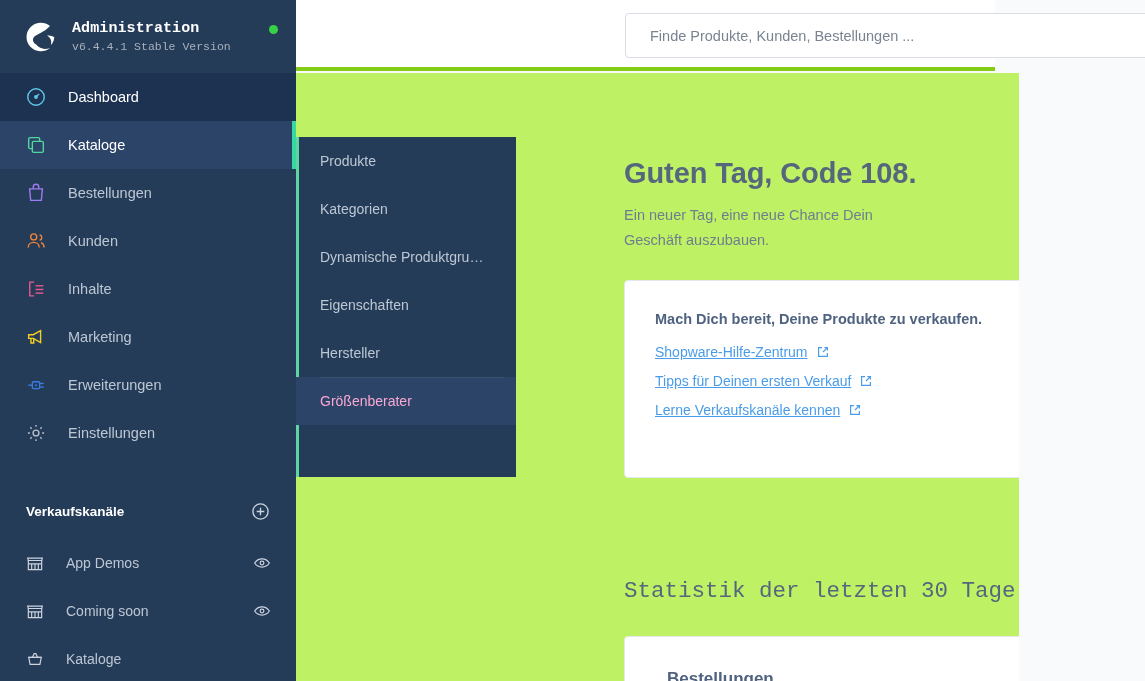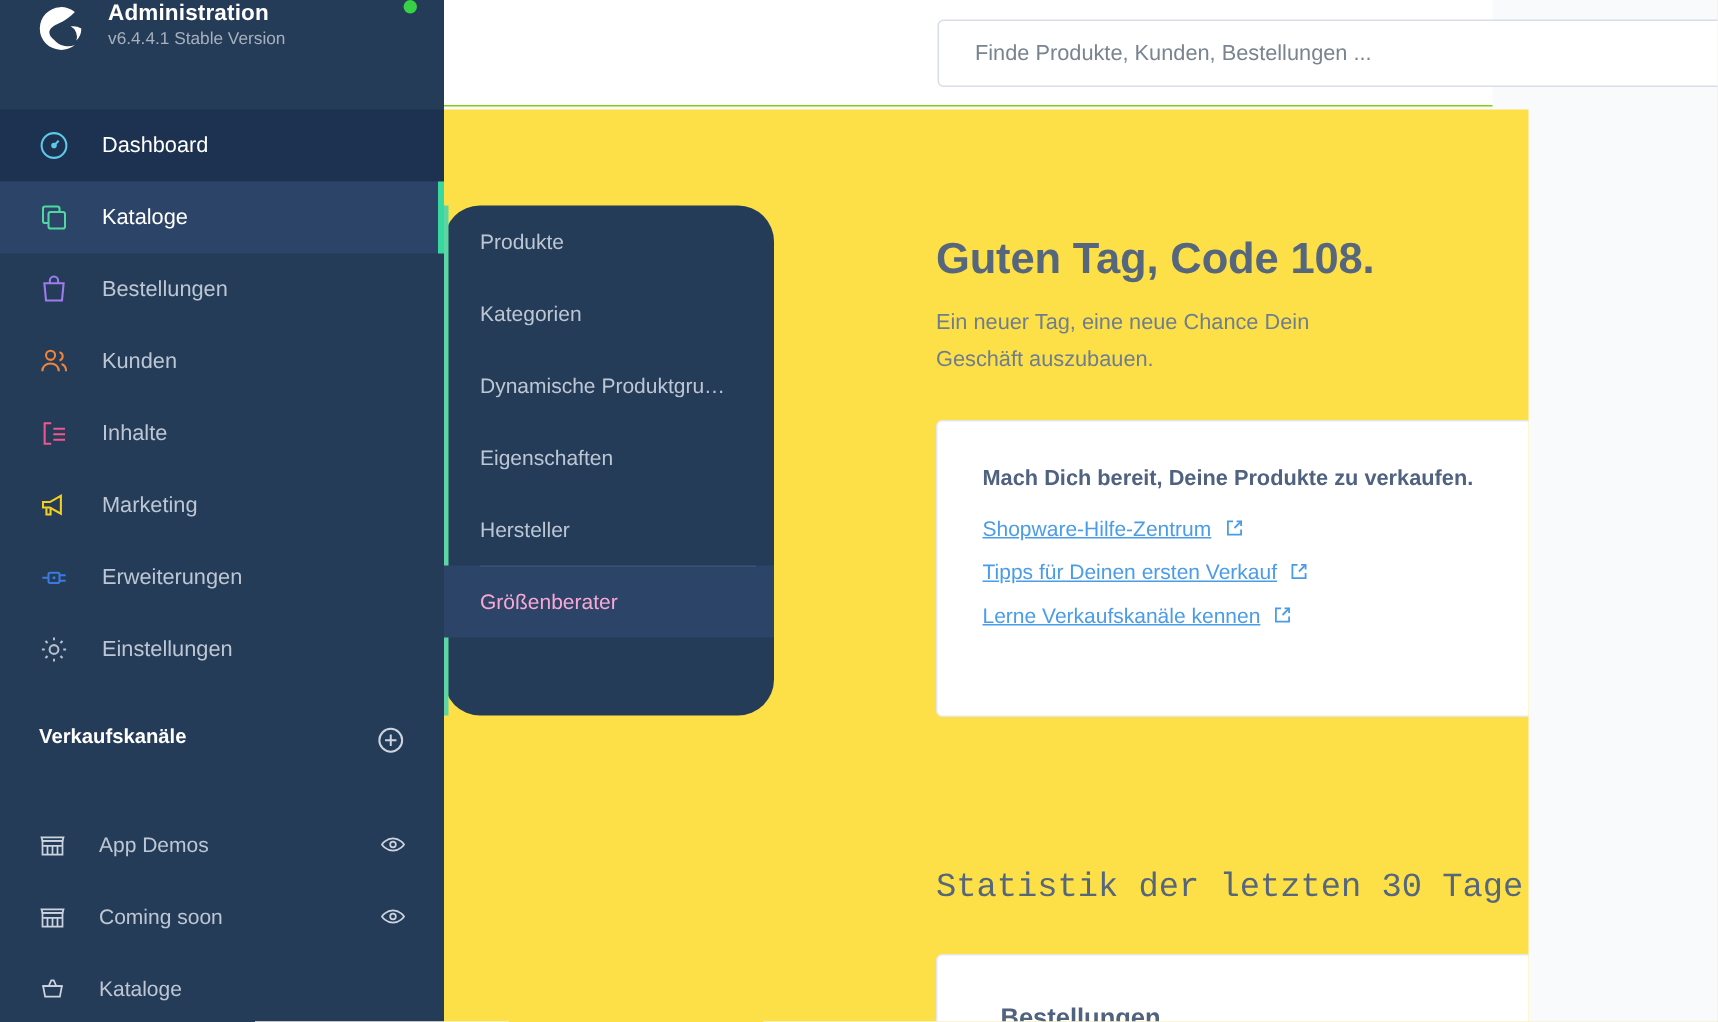--- a/index.html
+++ b/index.html
@@ -20,21 +20,21 @@
   }
 
   
   .top-header {
     position: absolute;
     left: 296px;
     top: 0;
     width: 699px;
     height: 71px;
     background: #ffffff;
-    border-bottom: 1px solid #84cc16;
+    border-bottom: 4px solid #84cc16;
   }
   .search-wrap {
     position: absolute;
     left: 329px;
     top: 13px;
     width: 560px;
     height: 45px;
   }
   .search-input {
     width: 100%;
@@ -58,21 +58,23 @@
     width: 296px;
     height: 681px;
     background: #253c58;
     z-index: 5;
   }
 
   .brand {
     position: relative;
     height: 73px;
     display: flex;
+    align-items: center;
     padding: 0 18px 0 20px;
+    font-family: Liberation Mono, monospace;
   }
   .brand-logo {
     width: 38px;
     height: 38px;
     flex: 0 0 38px;
     margin-right: 14px;
     display: flex;
     align-items: center;
     justify-content: center;
   }
@@ -131,21 +133,21 @@
     right: 0;
     top: 0;
     bottom: 0;
     width: 4px;
     background: #37d9a0;
   }
 
   .section-header {
     height: 56px;
     display: flex;
-    align-items: flex-start;
+    align-items: center;
     padding: 0 26px 0 26px;
     margin-top: 26px;
   }
   .section-title {
     flex: 1 1 auto;
     font-size: 13.5px;
     font-weight: bold;
     color: #ffffff;
   }
   .section-action {
@@ -192,21 +194,20 @@
 
   
   .flyout {
     position: absolute;
     left: 296px;
     top: 137px;
     width: 220px;
     height: 340px;
     background: #253c58;
     z-index: 6;
-    border-radius: 24px;
   }
   .flyout::before {
     content: "";
     position: absolute;
     left: 0;
     top: 0;
     bottom: 0;
     width: 3px;
     background: #5ed6a4;
   }
@@ -238,21 +239,21 @@
     background: #3a5375;
   }
 
   
   .content {
     position: absolute;
     left: 296px;
     top: 73px;
     width: 723px;
     height: 608px;
-    background: #fde047;
+    background: #bef264;
     overflow: hidden;
   }
 
   .greeting {
     position: absolute;
     left: 328px;
     top: 84px;
     width: 460px;
   }
   .greeting-title {

